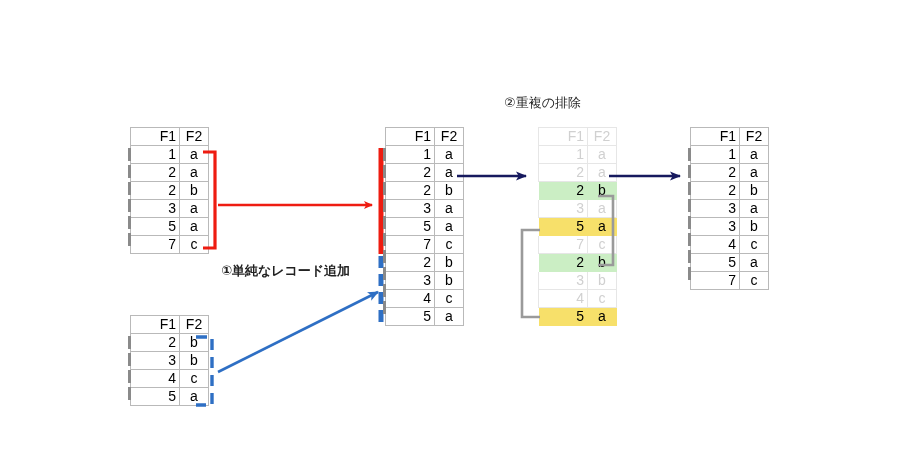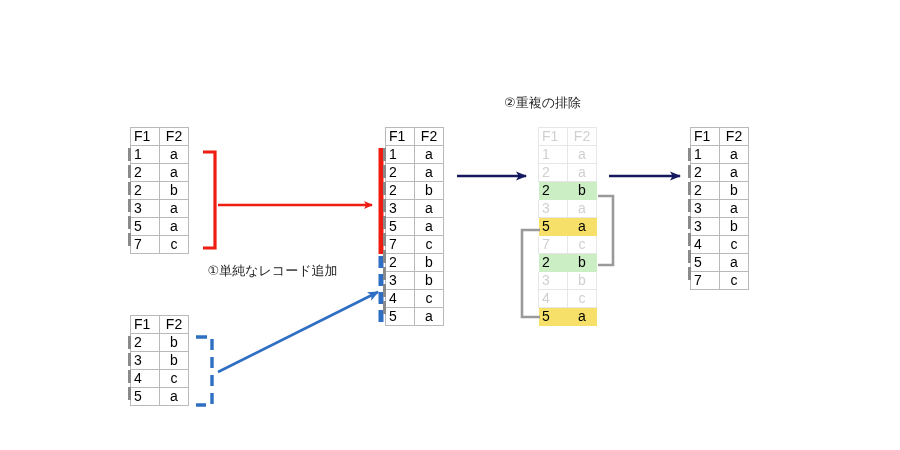--- a/index.html
+++ b/index.html
@@ -37,39 +37,39 @@
 
   
   .caption {
     position: absolute;
     font-size: 13px;
     color: #222222;
     text-align: center;
     white-space: nowrap;
     line-height: 17px;
   }
-  #caption-union-all { left: 175px; top: 262px; width: 195px; }
+  #caption-union-all { left: 188px; top: 262px; width: 195px; font-weight: bold; }
   #caption-dedupe    { left: 455px; top: 94px;  width: 175px; }
 
   
   .tbl {
     position: absolute;
     border-collapse: collapse;
     font-size: 14px;
     background: #ffffff;
   }
   .tbl td, .tbl th {
     border: 1px solid #b9b9b9;
     height: 17px;
     padding: 0 3px;
     font-weight: normal;
     line-height: 17px;
     box-sizing: border-box;
   }
-  .tbl .c1 { width: 29px; text-align: left; }
+  .tbl .c1 { width: 49px; text-align: right; }
   .tbl .c2 { width: 29px; text-align: center; }
   .tbl thead th { text-align: center; font-weight: normal; }
 
   
   .tbl.faded td, .tbl.faded th {
     color: #d0d0d0;
     border-color: #e6e6e6;
   }
   .tbl.faded tr.hl td {
     color: #000000;

